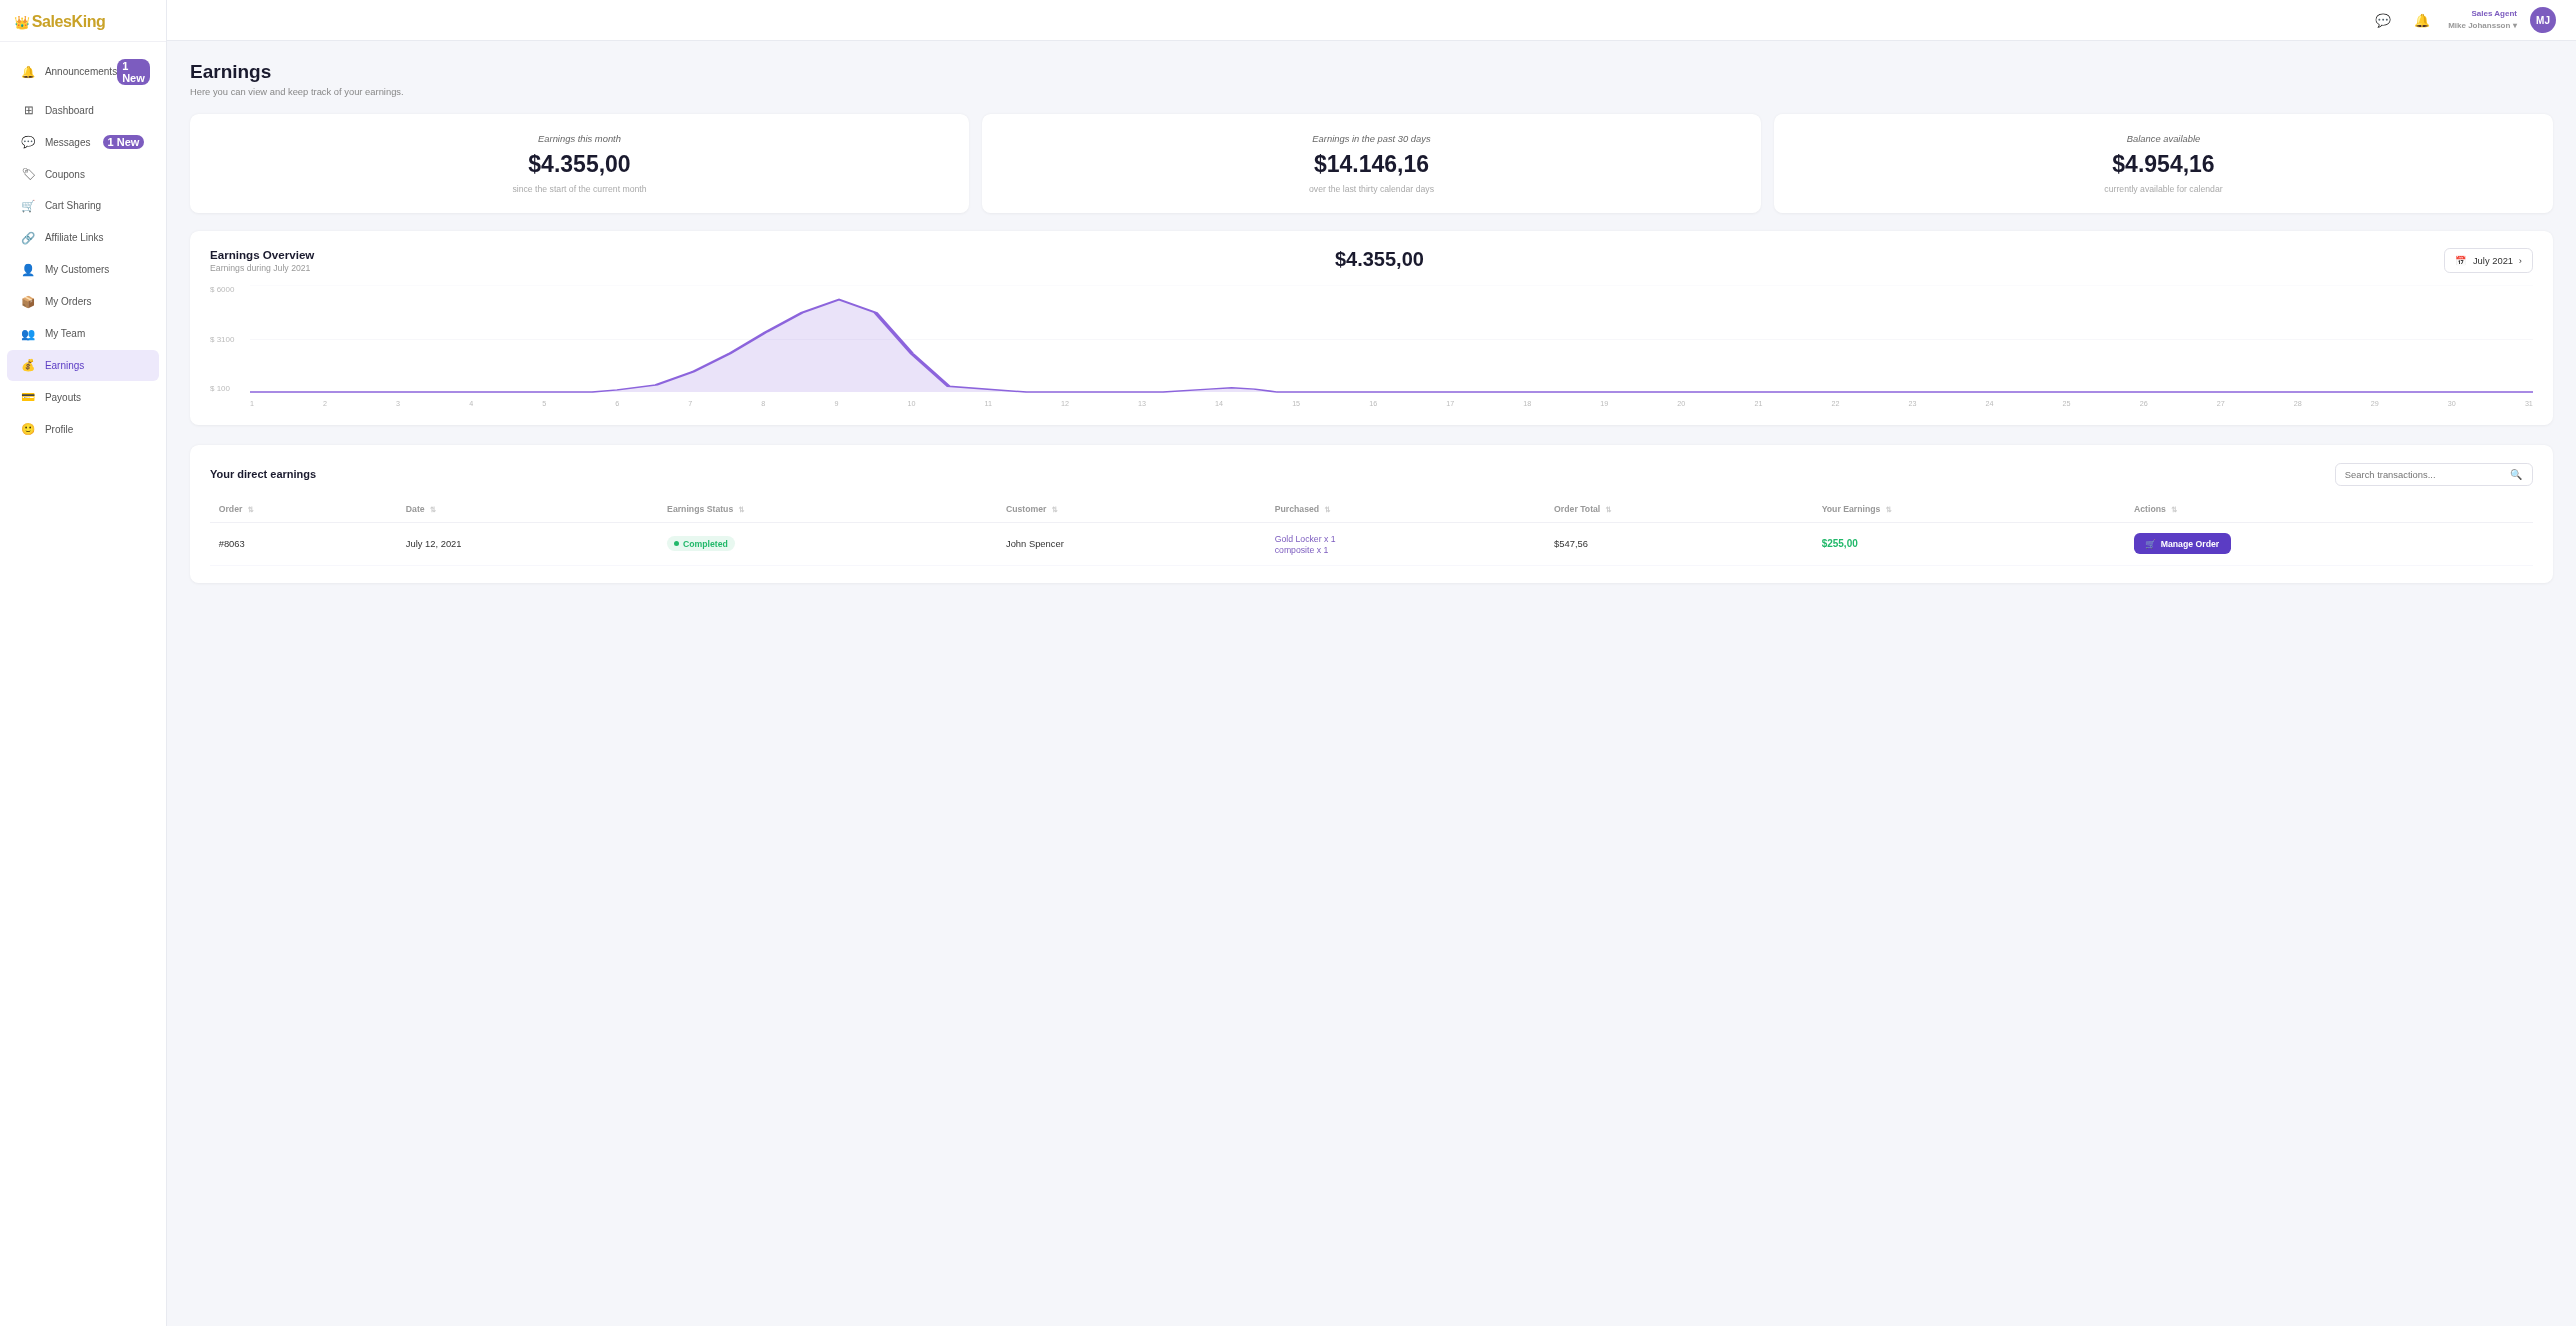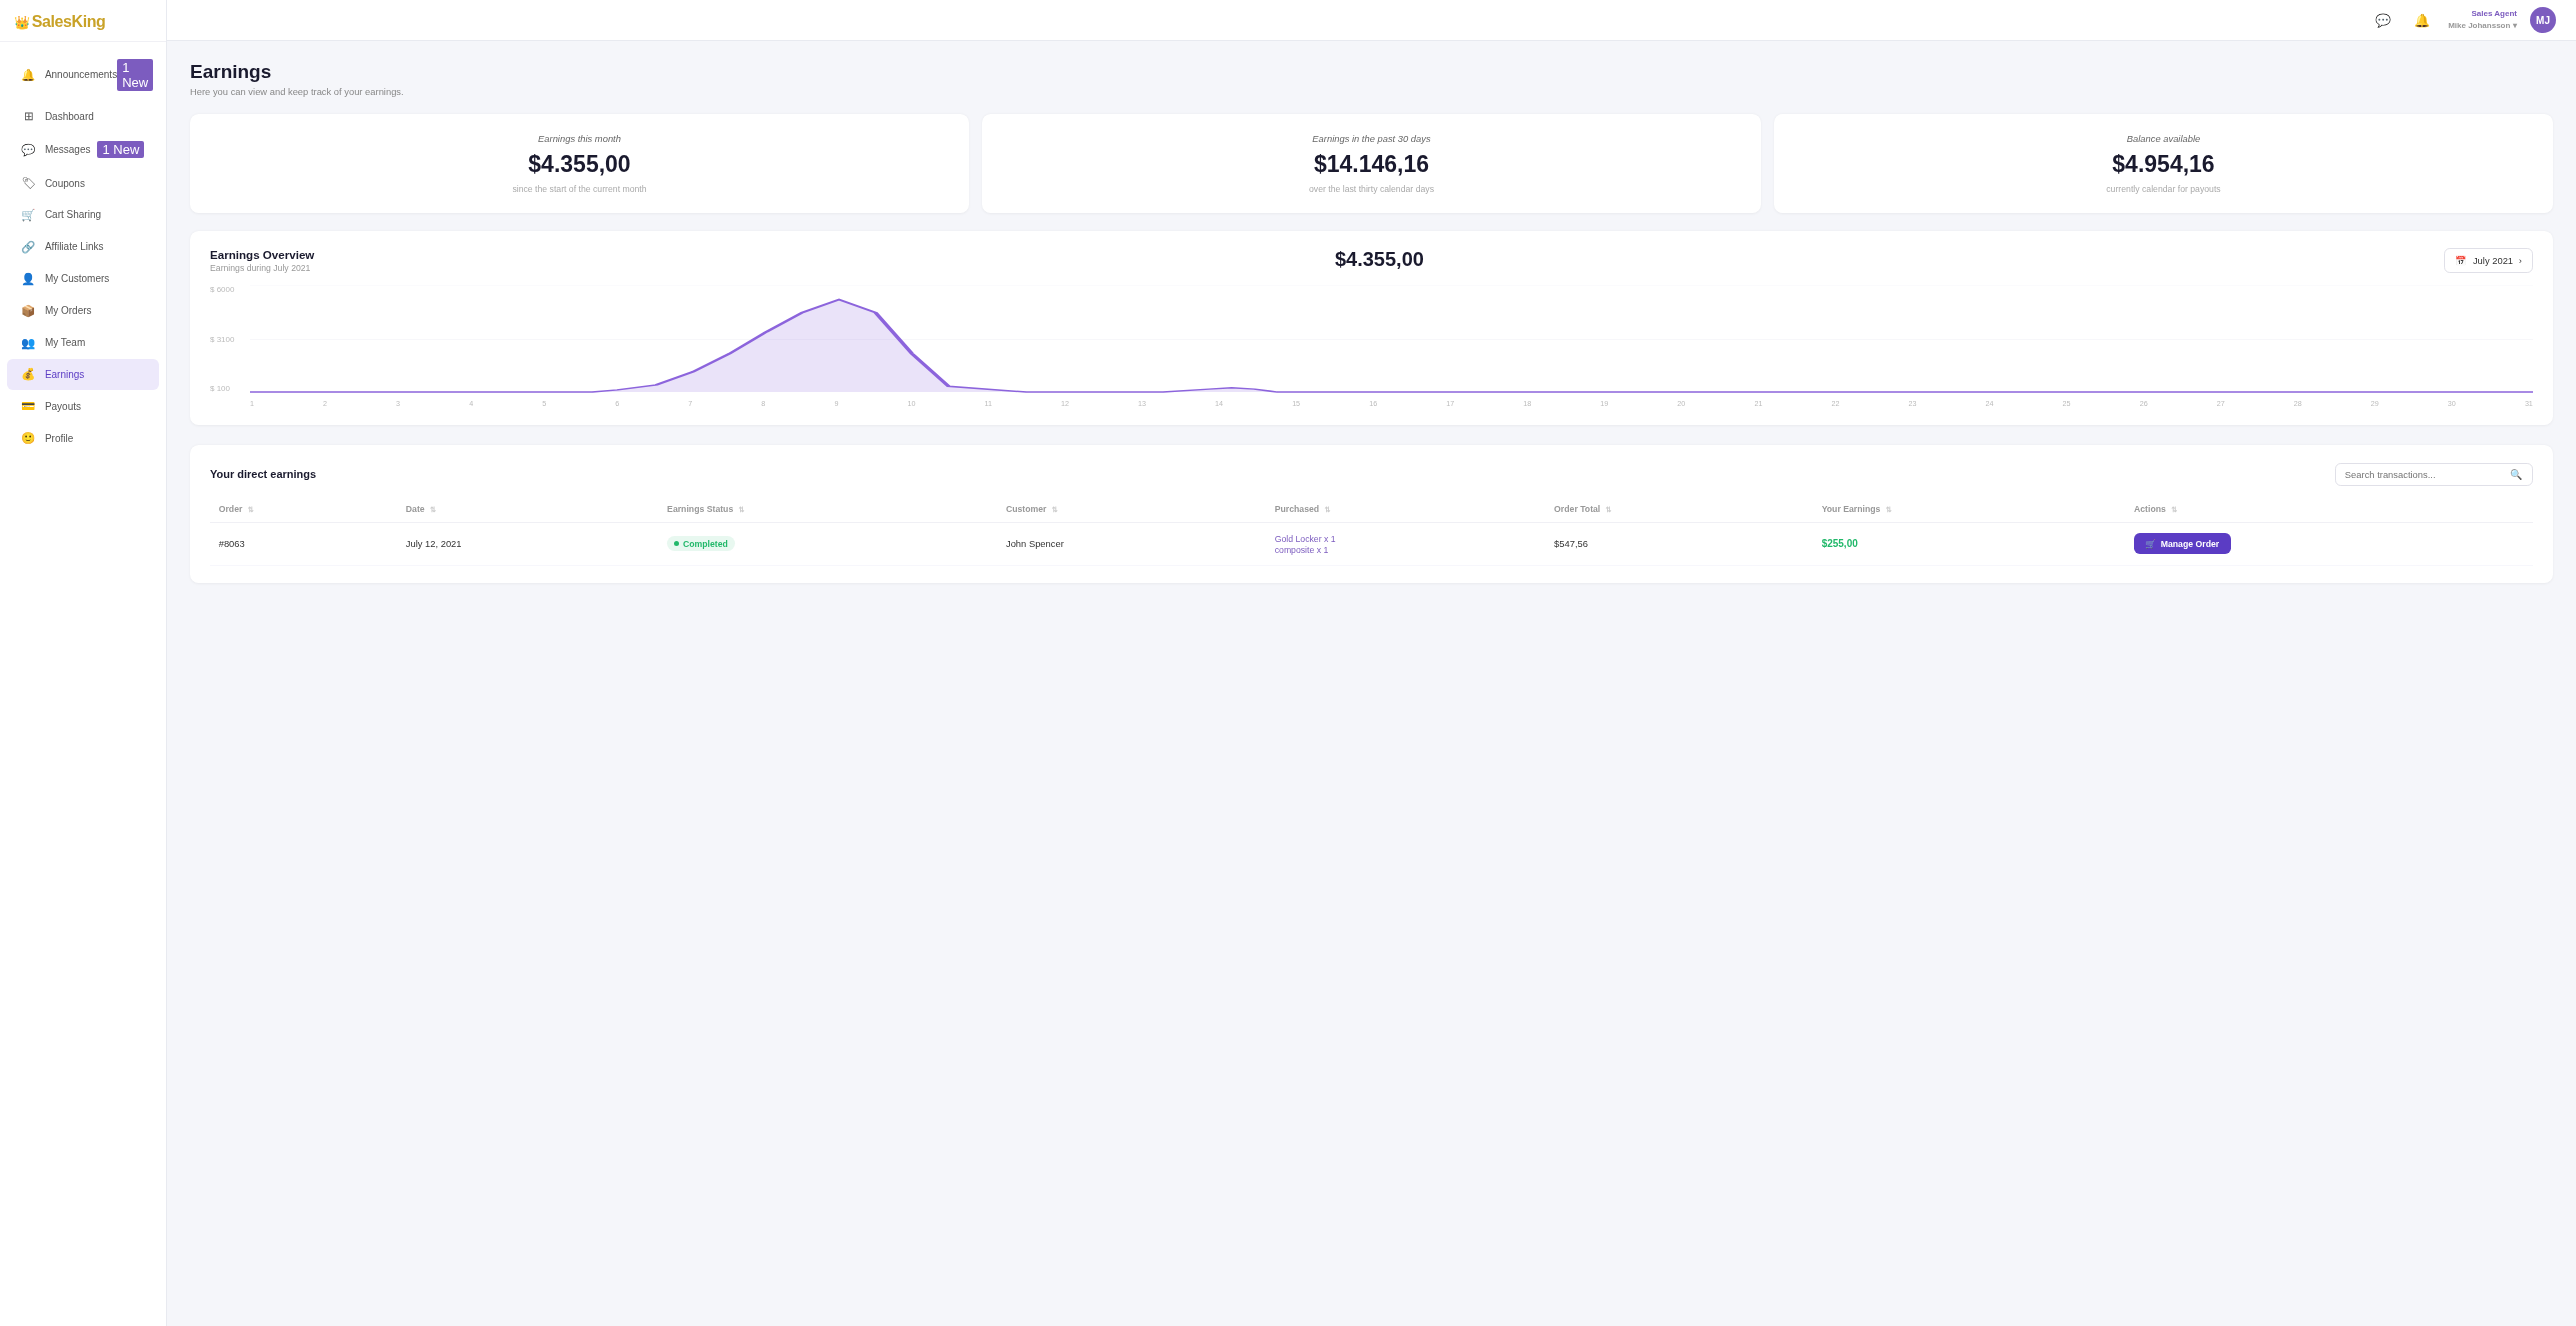--- a/index.html
+++ b/index.html
@@ -49,24 +49,24 @@
       margin-right: 8.7px;
       display: flex;
       align-items: center;
       justify-content: center;
       font-size: 11.6px;
       flex-shrink: 0;
     }
     .nav-item .badge {
       background: #7c5cbf;
       color: #fff;
-      font-size: 13px;
-      font-weight: 400;
+      font-size: 11px;
+      font-weight: 700;
       padding: 1.4px 5px;
-      border-radius: 2px;
+      border-radius: 8px;
       margin-left: auto;
     }
 
     
     .main {
       flex: 1;
       display: flex;
       flex-direction: column;
       overflow: hidden;
     }
@@ -389,21 +389,21 @@
       <div class="card-note">since the start of the current month</div>
     </div>
         <div class="card">
       <div class="card-label">Earnings in the past 30 days</div>
       <div class="card-amount">$14.146,16</div>
       <div class="card-note">over the last thirty calendar days</div>
     </div>
         <div class="card">
       <div class="card-label">Balance available</div>
       <div class="card-amount">$4.954,16</div>
-      <div class="card-note">currently calendar for payouts</div>
+      <div class="card-note">currently available for calendar</div>
     </div>
       </div>
 
     <div class="chart-section">
       <div class="chart-header">
         <div>
           <div class="chart-title">Earnings Overview</div>
           <div class="chart-subtitle">Earnings during July 2021</div>
         </div>
         <div class="chart-total">$4.355,00</div>

